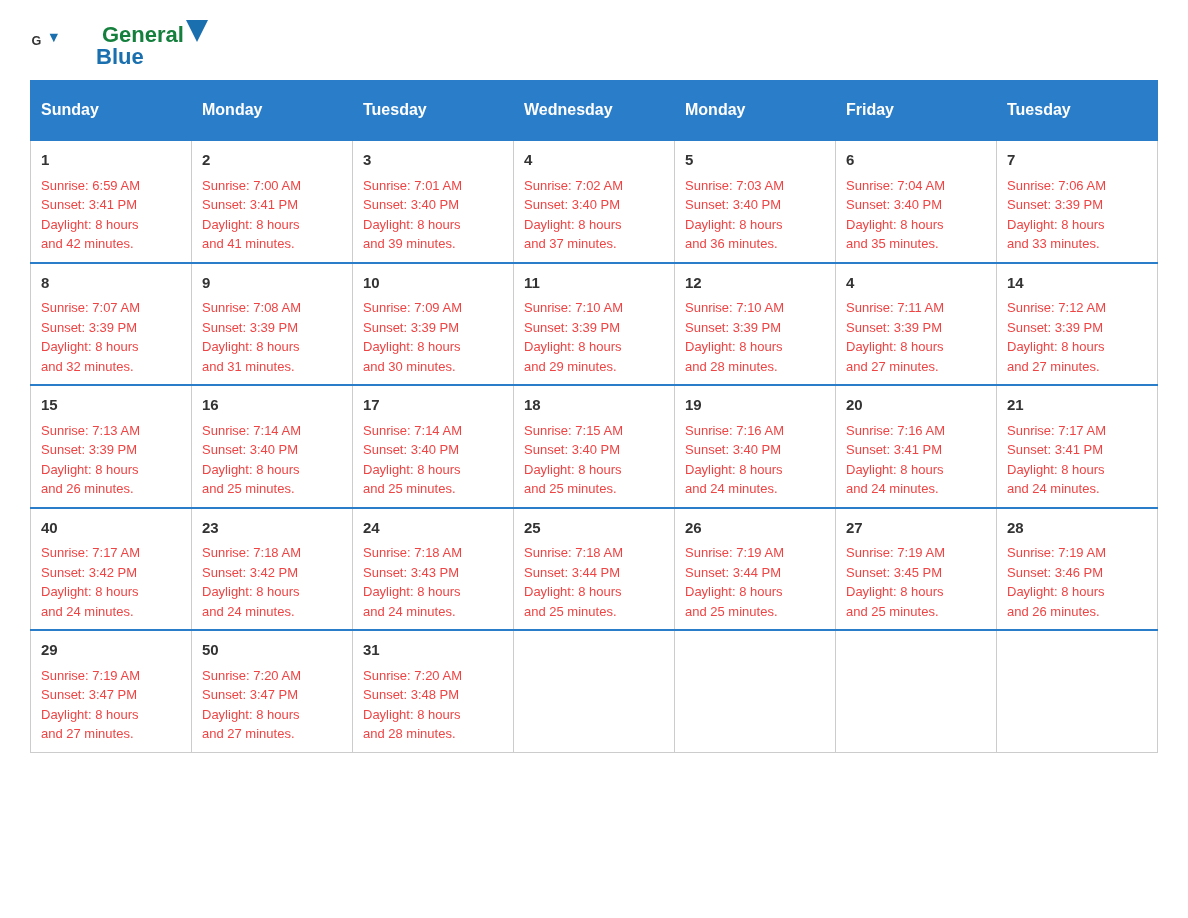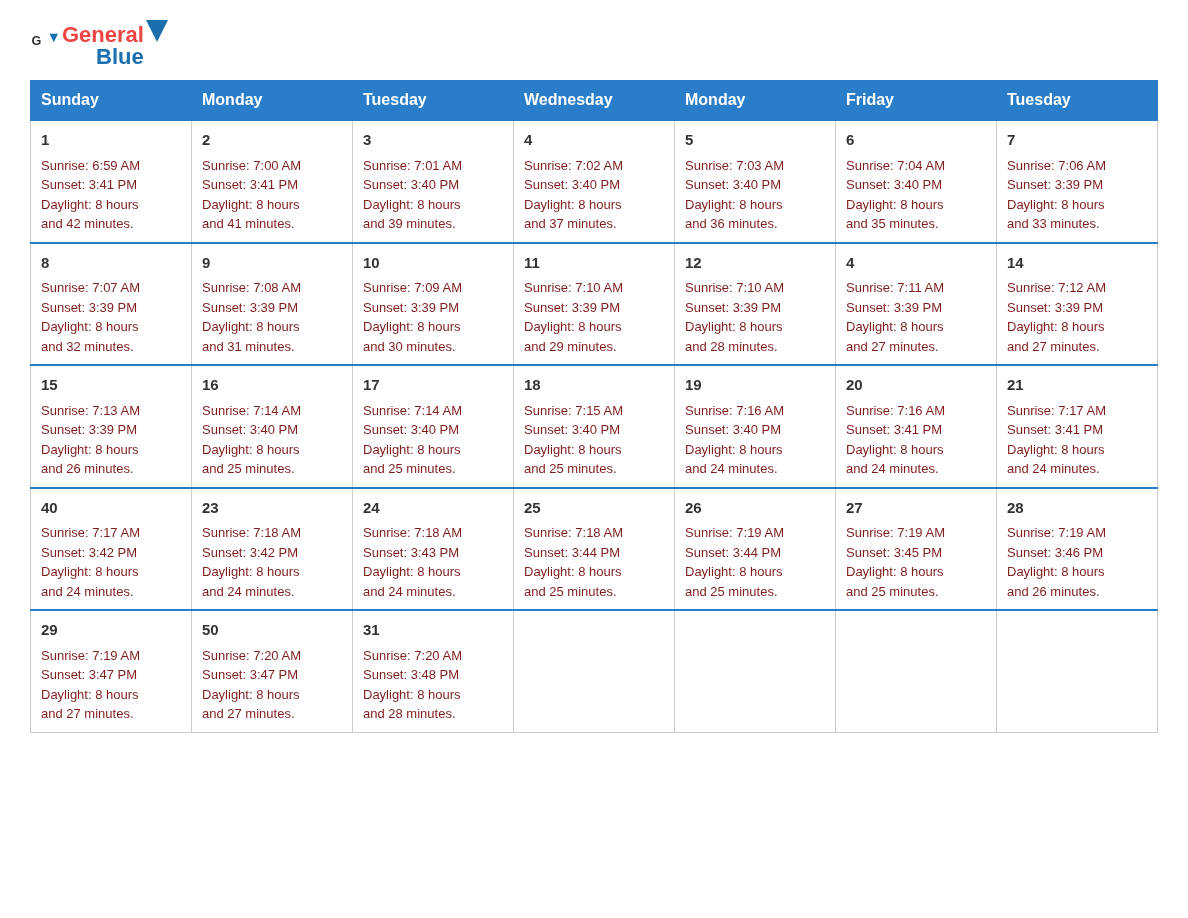--- a/index.html
+++ b/index.html
@@ -17,21 +17,22 @@
       margin-bottom: 10px;
     }
     .logo {
       display: flex;
       align-items: center;
       gap: 4px;
     }
     .logo-text-general {
       font-size: 22px;
       font-weight: bold;
-      color: #ef4444;
+      color: #15803d;
+      margin-left: 40px;
     }
     .logo-text-blue {
       font-size: 22px;
       font-weight: bold;
       color: #1a6faf;
     }
     .logo-icon {
       width: 28px;
       height: 28px;
     }
@@ -52,21 +53,21 @@
     table {
       width: 100%;
       border-collapse: collapse;
       margin-top: 8px;
     }
     thead tr th {
       background-color: #2a7dc9;
       color: #fff;
       font-size: 16px;
       font-weight: 600;
-      padding: 10px 10px;
+      padding: 20px 10px;
       text-align: left;
       border: 1px solid #2a7dc9;
     }
     tbody tr td {
       vertical-align: top;
       border: 1px solid #ccc;
       border-top: 2px solid #2a7dc9;
       padding: 8px 10px;
       width: 14.28%;
       min-height: 110px;
@@ -75,21 +76,21 @@
       line-height: 1.5;
     }
     .day-number {
       font-size: 15px;
       font-weight: 600;
       margin-bottom: 4px;
       display: block;
     }
     .day-info {
       font-size: 13px;
-      color: #7f1d1d;
+      color: #ef4444;
     }
     tbody tr td:empty {
       border-top: 2px solid #2a7dc9;
     }
   </style>
 </head>
 <body>
 
 <div class="header">
   <div class="logo">

